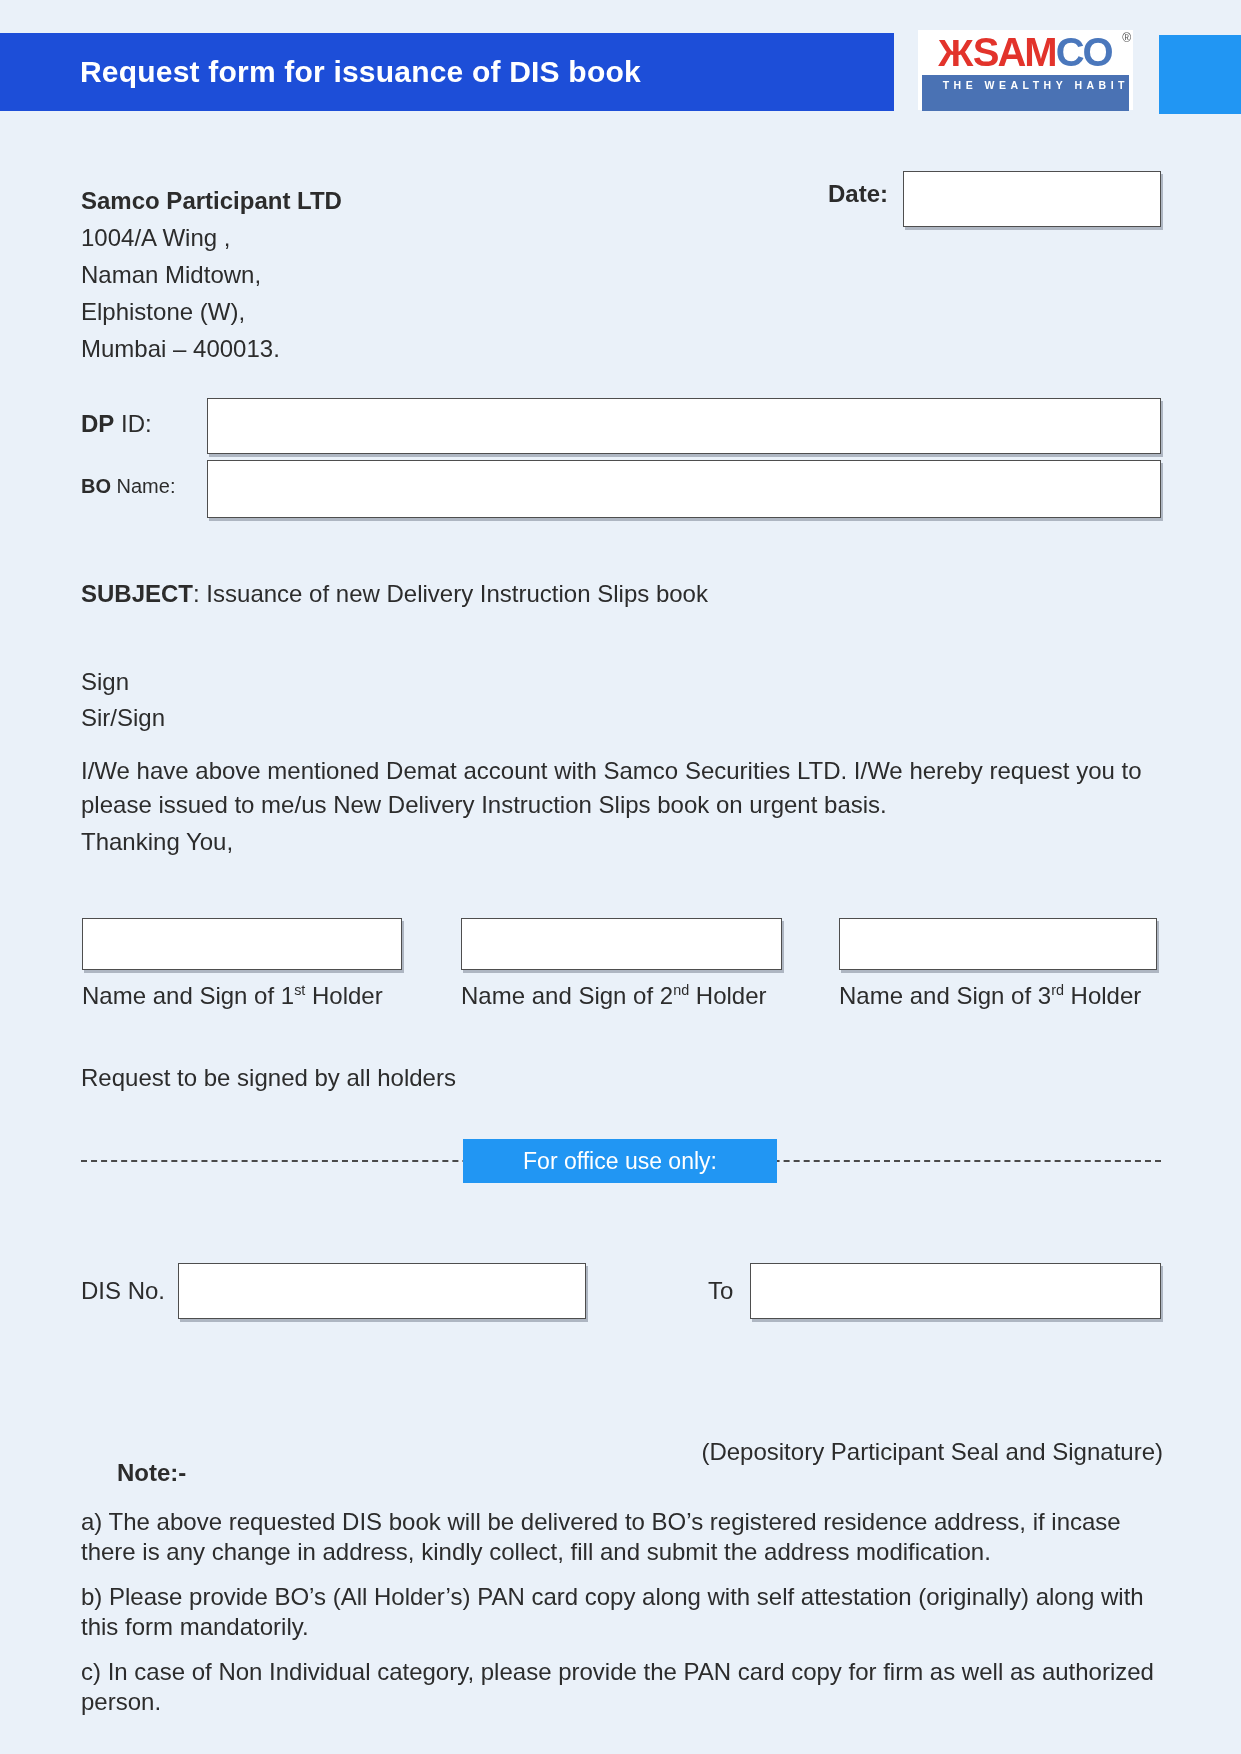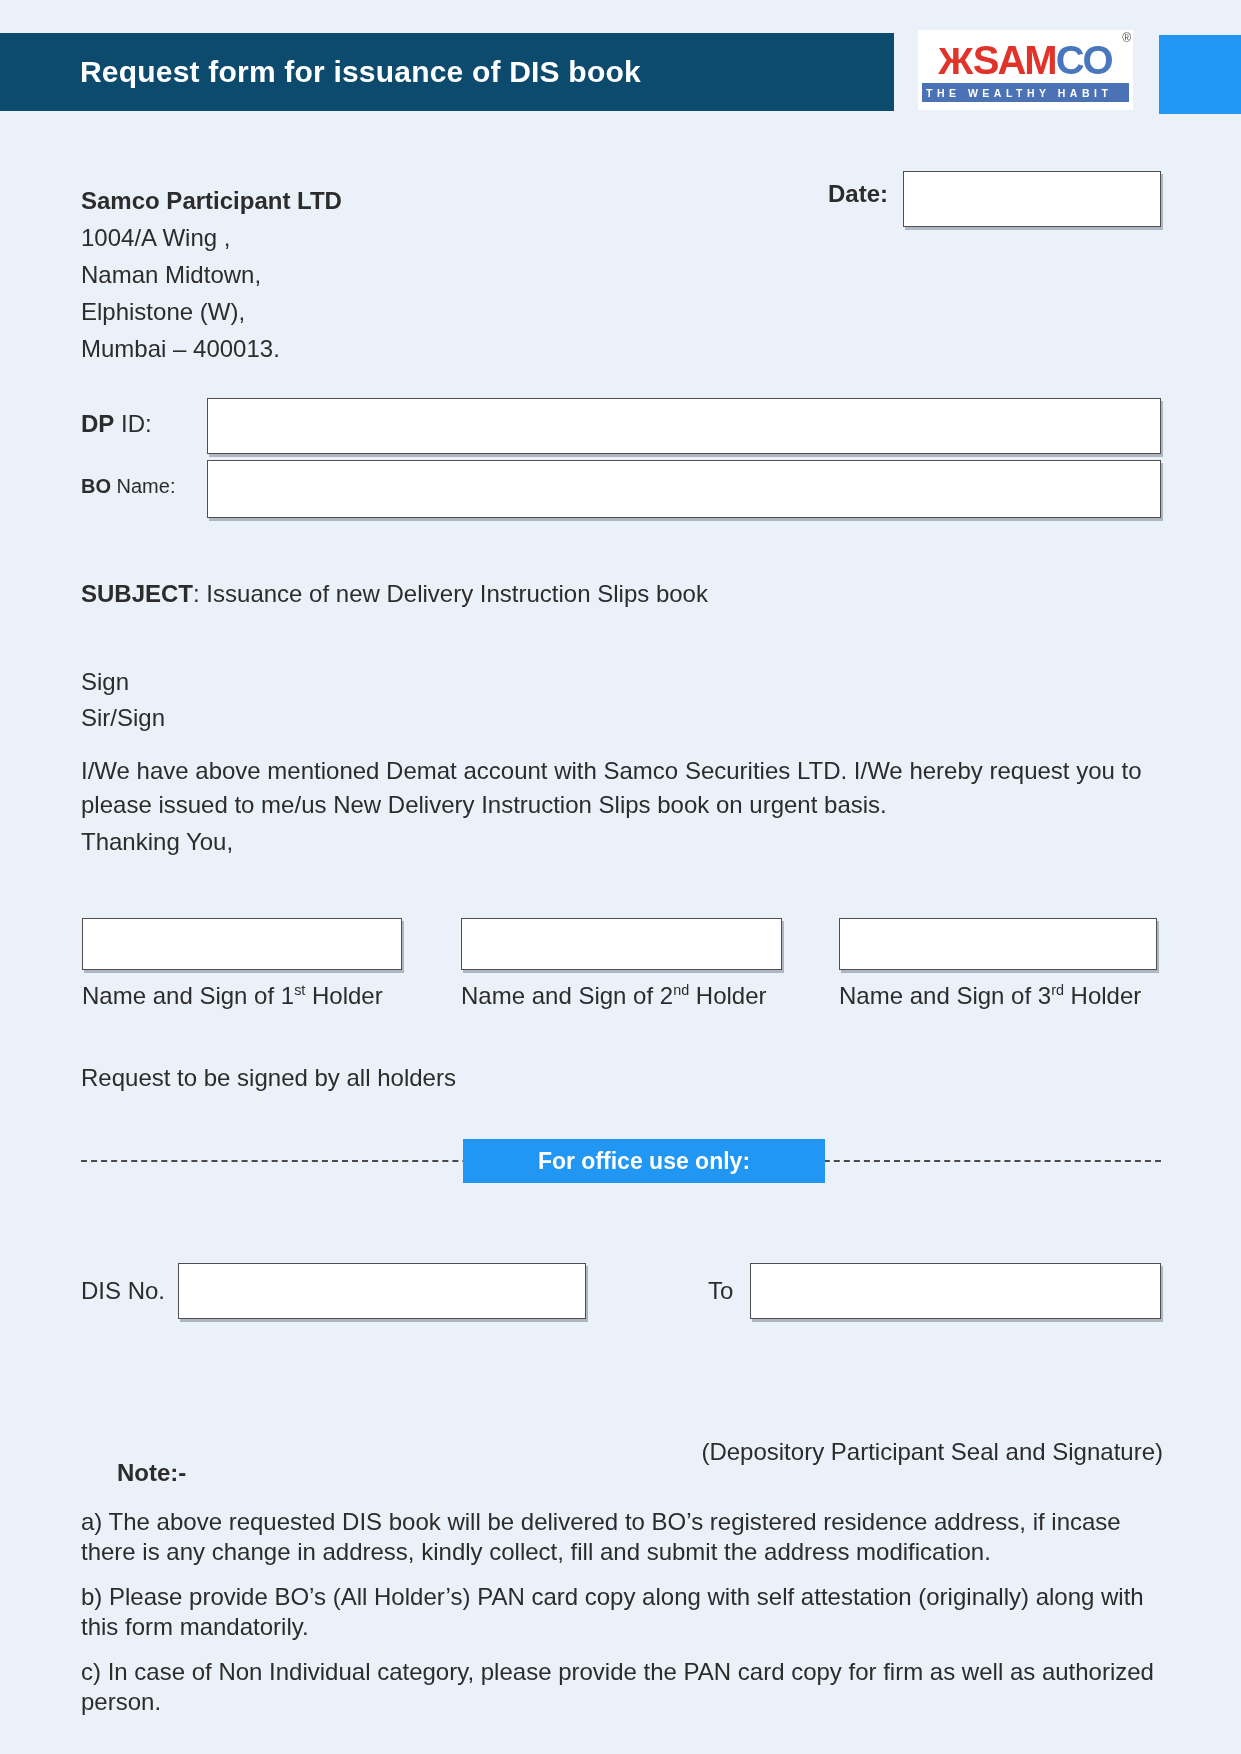--- a/index.html
+++ b/index.html
@@ -4,40 +4,40 @@
 <style>
   html,body{margin:0;padding:0;}
   body{font-family:"Liberation Sans",sans-serif;}
   .page{
     position:relative;width:1241px;height:1754px;background:#EAF1F9;
     overflow:hidden;color:#2C2C2C;
   }
   .abs{position:absolute;}
   
   .titlebar{
-    left:0;top:33px;width:894px;height:78px;background:#0c4a6e;
+    left:0;top:33px;width:894px;height:78px;background:#1d4ed8;
     display:flex;align-items:center;text-align:right;
   }
   .titlebar h1{
     margin:0 0 0 80px;font-size:30px;font-weight:bold;color:#ffffff;
     letter-spacing:.2px;
   }
   .rightblock{left:1159px;top:35px;width:82px;height:79px;background:#2196F3;}
   .logobox{
     left:918px;top:30px;width:215px;height:80px;background:#ffffff;
     display:flex;flex-direction:column;align-items:center;justify-content:center;
   }
   .logorow{display:flex;align-items:baseline;line-height:1;margin-top:2px;}
   .logo-swirl{color:#E2332B;font-weight:bold;font-size:37px;transform:scaleX(1.05);display:inline-block;}
   .logo-sam{color:#E2332B;font-weight:bold;font-size:40px;letter-spacing:-2px;}
   .logo-co{color:#4A77BC;font-weight:bold;font-size:40px;letter-spacing:-2px;}
   .logo-reg{position:absolute;top:1px;right:2px;font-size:12px;color:#555;}
   .tagline{
     margin-top:3px;background:#4A72B4;color:#ffffff;font-size:10.5px;
-    letter-spacing:4.5px;padding:4px 0 3px 4px;width:203px;text-align:left;
+    letter-spacing:4.5px;padding:4px 0 20px 4px;width:203px;text-align:right;
     font-weight:bold;
   }
   
   .txt{font-size:24px;line-height:37px;}
   .bold{font-weight:bold;}
   
   .fieldbox{
     position:absolute;background:#ffffff;border:1.5px solid #4E4E4E;
     box-shadow:2px 3px 0 #AEB6C2;box-sizing:border-box;
     font-size:24px;padding:0 10px;color:#2C2C2C;outline:none;
@@ -54,22 +54,22 @@
   .salutation{left:81px;top:664px;font-size:24px;line-height:36px;}
   .bodytext{left:81px;top:754px;width:1082px;font-size:24px;line-height:34px;}
   .closing{left:81px;top:828px;font-size:24px;}
   .sigbox{position:absolute;top:918px;height:52px;background:#ffffff;
     border:1.5px solid #4E4E4E;box-shadow:2px 3px 0 #AEB6C2;box-sizing:border-box;}
   .siglabel{position:absolute;top:982px;font-size:24px;}
   .siglabel sup{font-size:60%;vertical-align:super;line-height:0;}
   .request-note{left:81px;top:1064px;font-size:24px;}
   .divider{left:81px;top:1160px;width:1080px;border-top:2px dashed #4A4A4A;height:0;}
   .badge{
-    left:463px;top:1139px;width:362px;height:44px;background:#2196F3;
-    color:#ffffff;font-size:23px;font-weight:bold;display:flex;
+    left:463px;top:1139px;width:314px;height:44px;background:#2196F3;
+    color:#ffffff;font-size:23px;font-weight:normal;display:flex;
     align-items:center;justify-content:center;z-index:2;
   }
   .dislabel{left:81px;top:1277px;font-size:24px;}
   .disbox1{left:178px;top:1263px;width:408px;height:56px;}
   .tolabel{left:708px;top:1277px;font-size:24px;}
   .disbox2{left:750px;top:1263px;width:411px;height:56px;}
   .sealnote{top:1438px;right:78px;font-size:24px;}
   .noteheading{left:81px;top:1459px;font-size:24px;font-weight:bold;margin-left:36px;}
   .notes{left:81px;top:1507px;width:1084px;}
   .notes p{margin:0 0 15px 0;font-size:24px;line-height:30px;}

